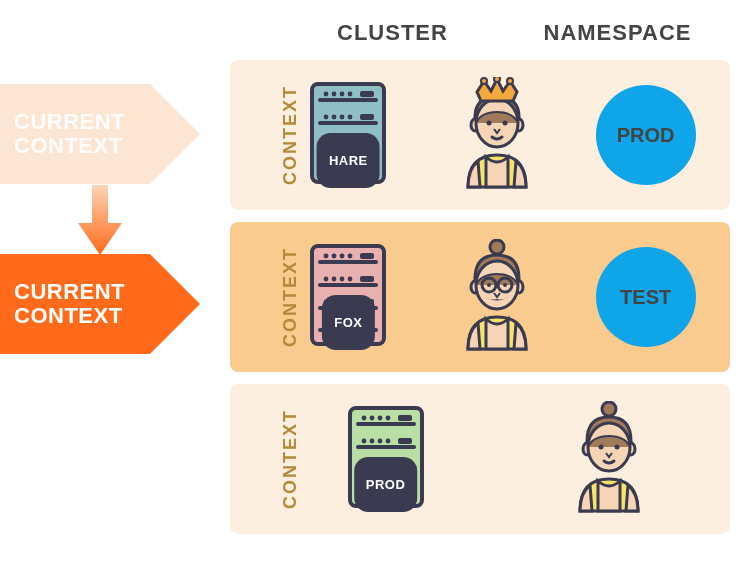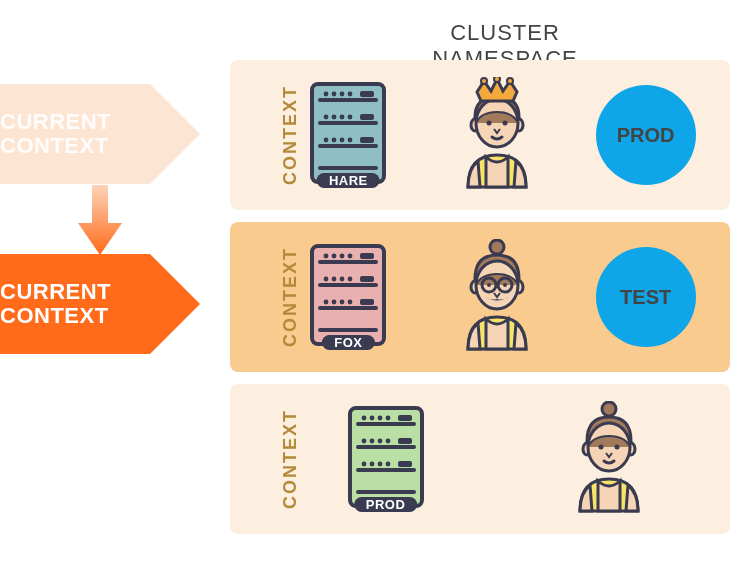--- a/index.html
+++ b/index.html
@@ -11,25 +11,24 @@
     position: relative;
     overflow: hidden;
   }
   .headers {
     position: absolute;
     top: 20px;
     left: 280px;
     right: 20px;
     display: flex;
     justify-content: space-around;
-    font-weight: 400;
+    font-weight: 700;
     font-size: 22px;
     color: #444;
     letter-spacing: 1px;
-    flex-direction: column;
   }
   .headers > div { flex: 1; text-align: center; }
 
   .context-rows {
     position: absolute;
     top: 60px;
     left: 230px;
     right: 20px;
     display: flex;
     flex-direction: column;
@@ -87,33 +86,34 @@
   }
   .cluster-badge {
     position: absolute;
     bottom: 4px;
     left: 50%;
     transform: translateX(-50%);
     background: #3a3a50;
     color: #fff;
     font-weight: 700;
     font-size: 13px;
-    padding: 0 12px;
+    padding: 20px 12px;
     border-radius: 14px;
     letter-spacing: 0.5px;
   }
 
   
   .pointer {
     position: absolute;
     left: 0;
     width: 200px;
     height: 108px;
     display: flex;
     align-items: center;
+    padding-left: 14px;
     font-weight: 800;
     font-size: 22px;
     line-height: 1.1;
     letter-spacing: 0.5px;
   }
   .pointer .txt { position: relative; z-index: 2; }
   .pointer svg { position: absolute; inset: 0; width: 100%; height: 100%; }
   .pointer.faded { top: 80px; color: rgba(255,255,255,0.9); }
   .pointer.faded svg path { fill: #fde5d4; }
   .pointer.active { top: 250px; color: #fff; }

